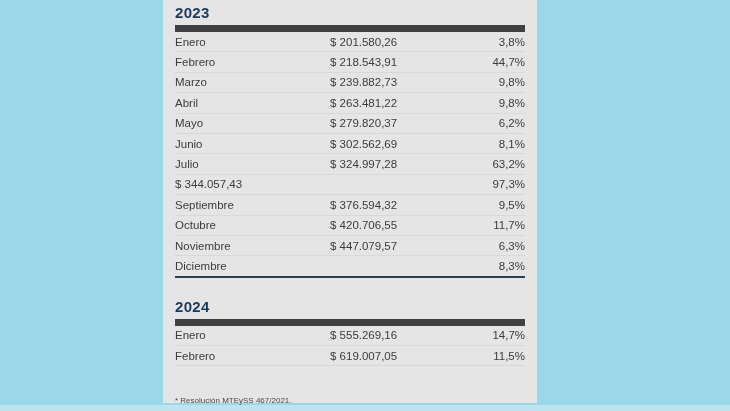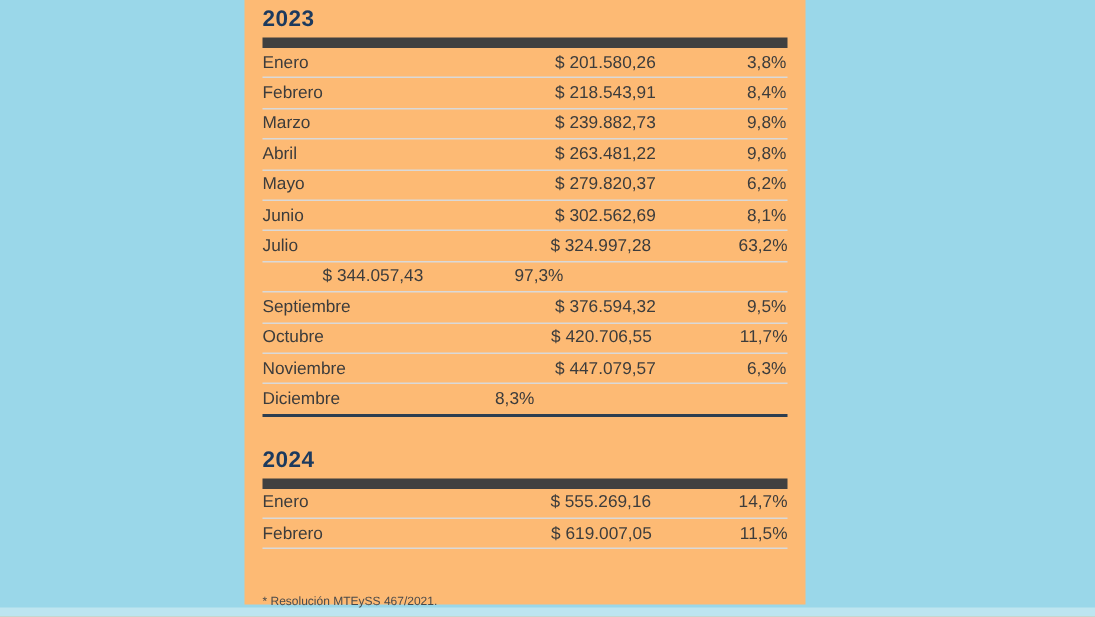--- a/index.html
+++ b/index.html
@@ -18,21 +18,21 @@
     width: 730px;
     height: 6px;
     background: #bde5f0;
   }
   .panel {
     position: absolute;
     left: 163px;
     top: 0;
     width: 374px;
     height: 403px;
-    background: #fdba74;
+    background: #e5e5e5;
     box-sizing: border-box;
     padding: 2px 12px 0 12px;
   }
   .year-title {
     font-size: 15px;
     font-weight: bold;
     color: #1c3a5e;
     letter-spacing: 0.3px;
     margin: 2px 0 4px 0;
     line-height: 17px;
@@ -44,22 +44,22 @@
     display: flex;
     align-items: center;
     height: 19.4px;
     border-bottom: 1px solid #d9d9d9;
     font-size: 11.5px;
     color: #3c3c3c;
   }
   .data-table.end-dark .row:last-child { border-bottom: none; }
   .data-table.end-dark { border-bottom: 2px solid #2d3e50; }
   .c-month { width: 155px; }
-  .c-value { width: 128px; margin-left: 40px; }
-  .c-pct { flex: 1; text-align: left; }
+  .c-value { width: 128px; }
+  .c-pct { flex: 1; text-align: right; }
   .section-2024 { margin-top: 20px; }
   .footer {
     margin-top: 29px;
     font-size: 8px;
     color: #4a4a4a;
     line-height: 12.5px;
   }
   .footer b { color: #3a3a3a; }
 </style>
 </head>
@@ -73,21 +73,21 @@
     <div class="year-title">2023</div>
     <div class="data-table end-dark">
         <div class="row">
           <span class="c-month">Enero</span>
           <span class="c-value">$ 201.580,26</span>
           <span class="c-pct">3,8%</span>
         </div>
         <div class="row">
           <span class="c-month">Febrero</span>
           <span class="c-value">$ 218.543,91</span>
-          <span class="c-pct">8,4%</span>
+          <span class="c-pct">44,7%</span>
         </div>
         <div class="row">
           <span class="c-month">Marzo</span>
           <span class="c-value">$ 239.882,73</span>
           <span class="c-pct">9,8%</span>
         </div>
         <div class="row">
           <span class="c-month">Abril</span>
           <span class="c-value">$ 263.481,22</span>
           <span class="c-pct">9,8%</span>

